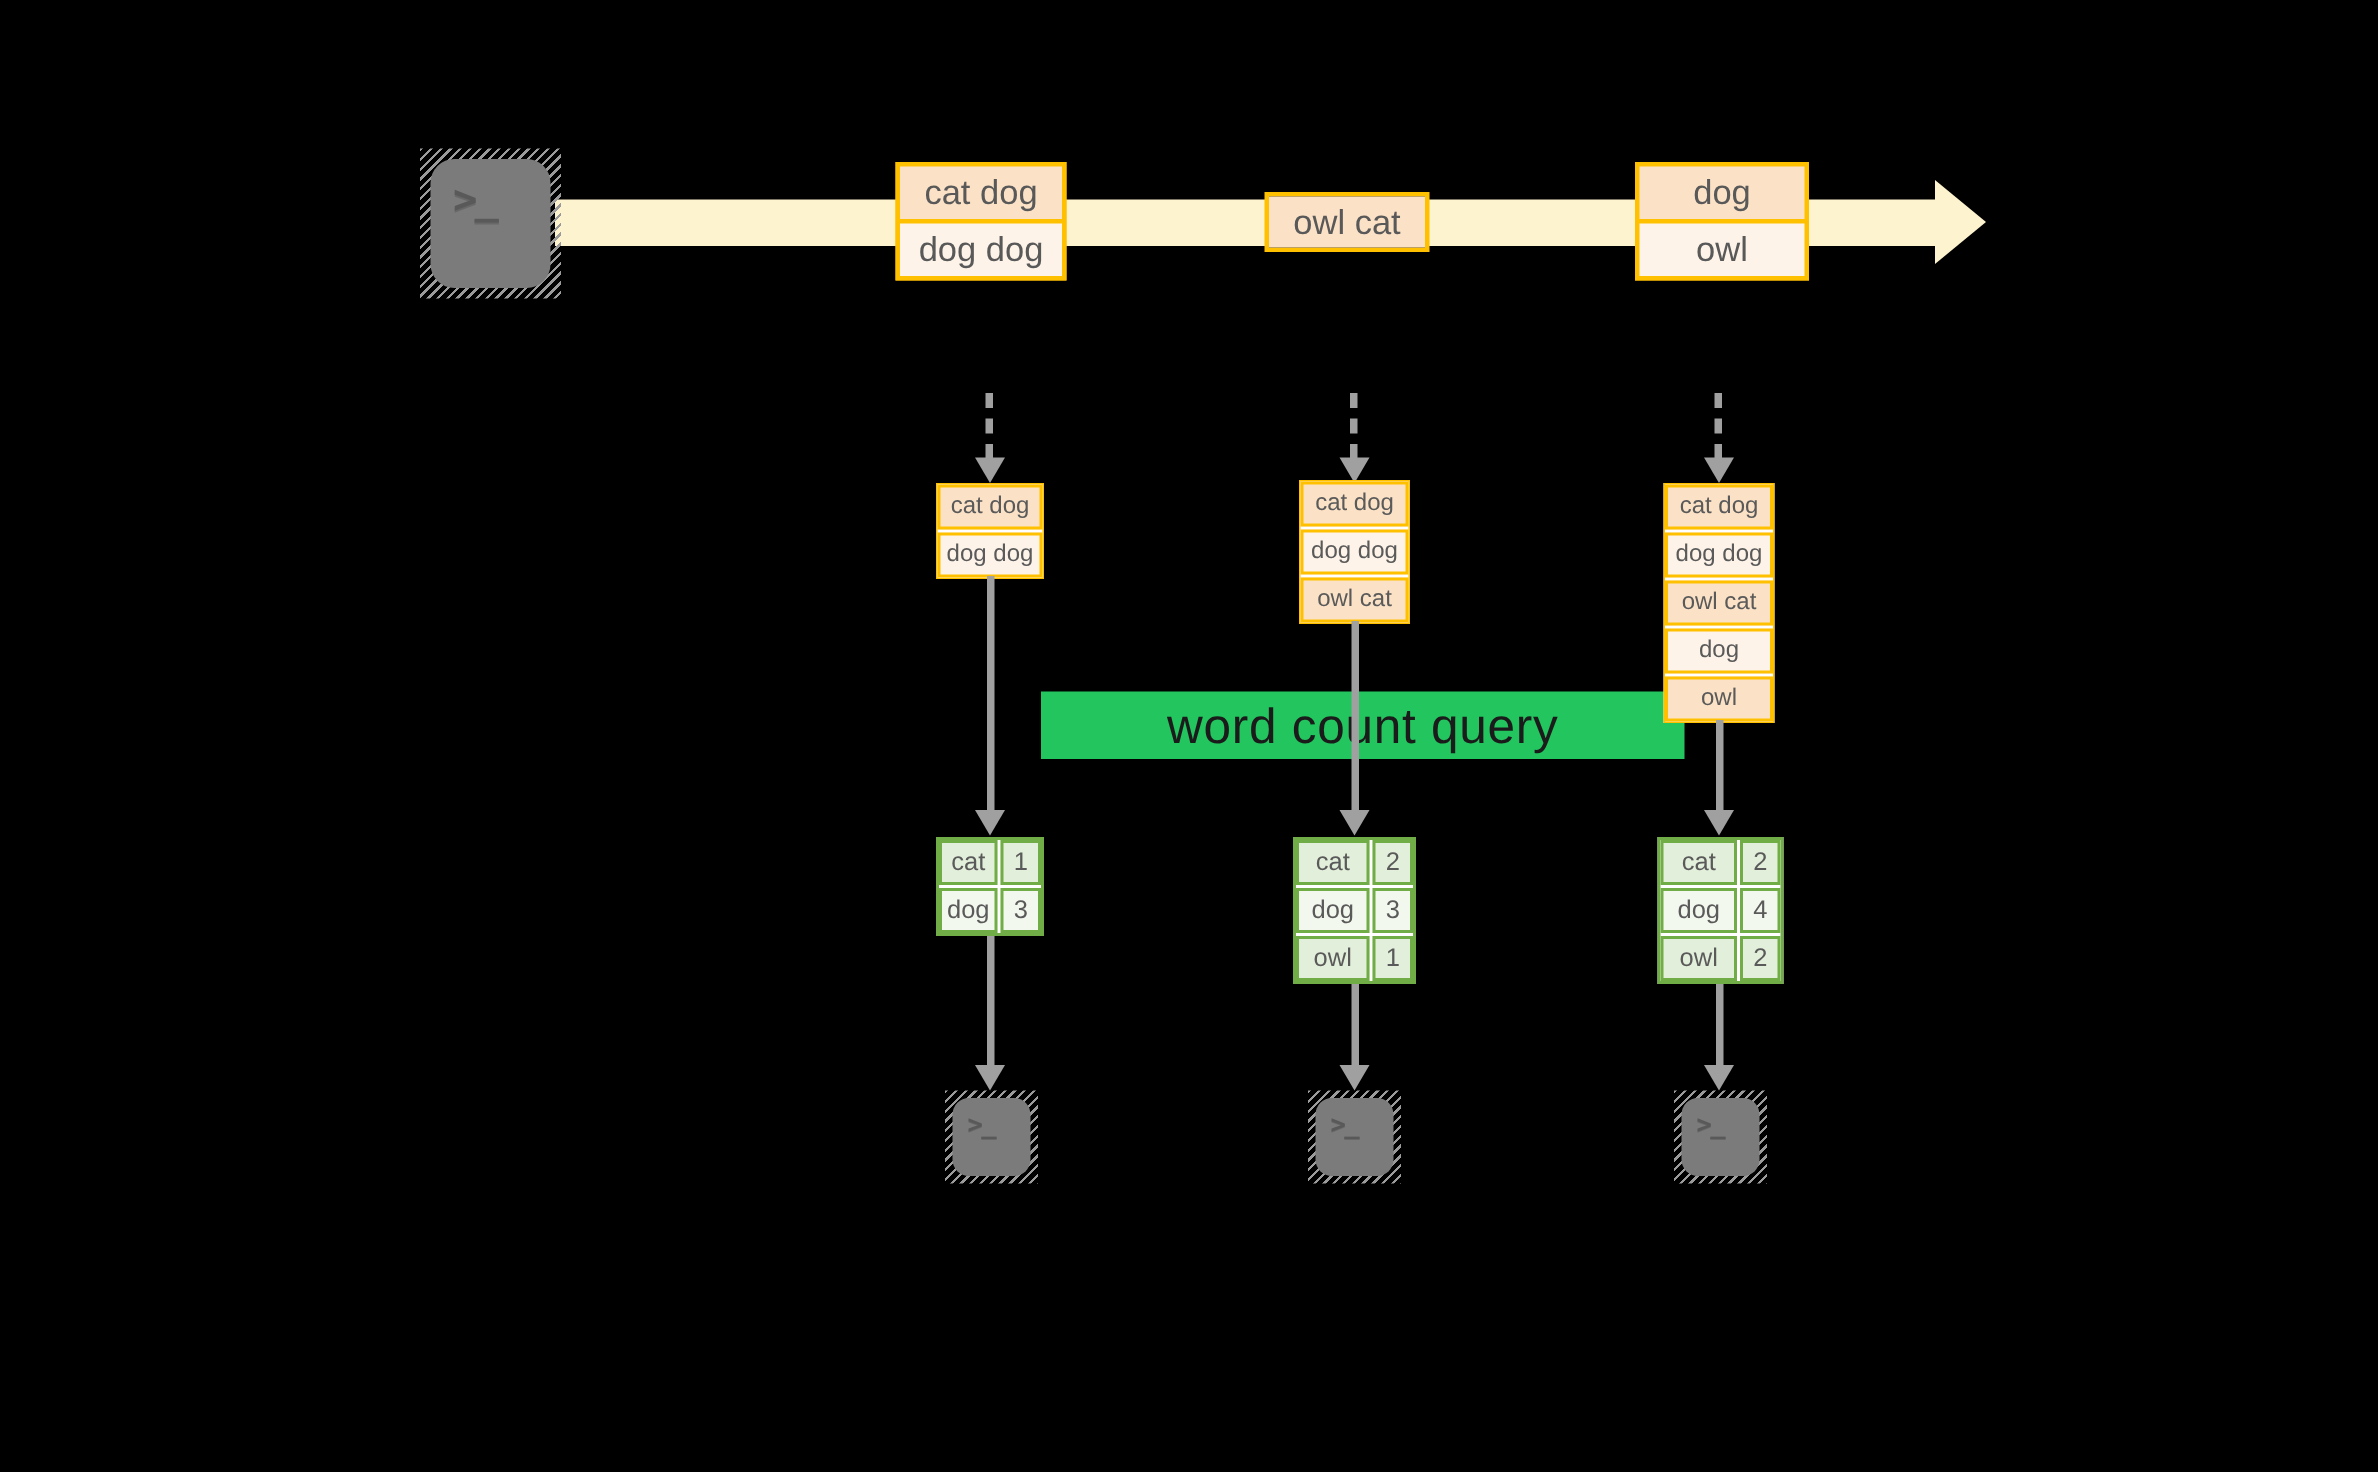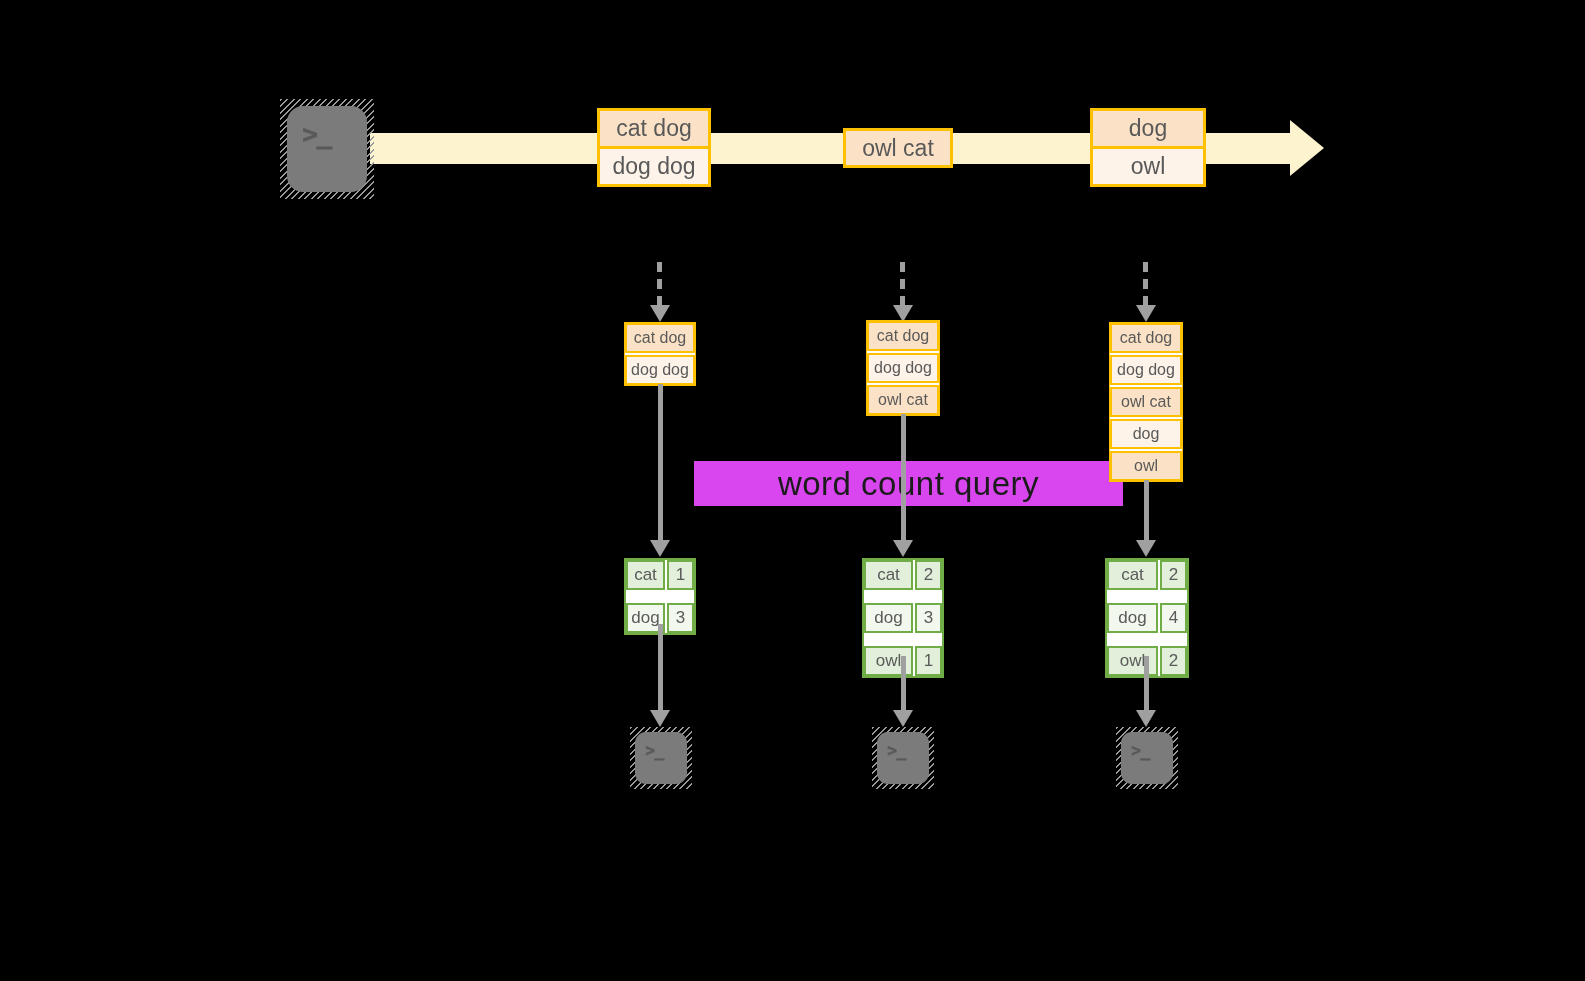--- a/index.html
+++ b/index.html
@@ -56,21 +56,21 @@
   .stack-cell{
     height:30px;border:2px solid var(--gold_border,#ffc000);
     display:flex;align-items:center;justify-content:center;
     font-size:16px;color:#5a5a5a;box-sizing:border-box;
   }
   .stack-cell:nth-child(odd){background:var(--peach_fill,#fbe2c6);}
   .stack-cell:nth-child(even){background:var(--cream_fill,#fdf3e8);}
 
   
   .wc-table{
-    display:flex;flex-direction:column;gap:13px;
+    display:flex;flex-direction:column;gap:2px;
     background:#fff;border:2px solid var(--green_border,#70ad47);
   }
   .wc-row{display:flex;gap:2px;height:30px;}
   .wc-cell{
     border:2px solid var(--green_border,#70ad47);box-sizing:border-box;
     display:flex;align-items:center;justify-content:center;
     font-size:17px;color:#5a5a5a;
   }
   .wc-word{flex:1;}
   .wc-val{width:27px;}
@@ -81,21 +81,21 @@
   .vline{width:5px;background:var(--arrow_gray,#a0a0a0);}
   .vline-dashed{width:0;border-left:5px dashed var(--arrow_gray,#a0a0a0);background:none;}
   .tri-down{
     width:0;height:0;
     border-left:10px solid transparent;border-right:10px solid transparent;
     border-top:17px solid var(--arrow_gray,#a0a0a0);
   }
 
   
   .banner{
-    background:#d946ef;display:flex;align-items:center;justify-content:center;
+    background:#22c55e;display:flex;align-items:center;justify-content:center;
     font-size:33px;color:#1b1b1b;letter-spacing:.5px;
   }
 </style>
 </head>
 <body>
 
 <div class="canvas">
 
   <div class="abs stream-shaft" style="left:370px;top:133px;width:920px;height:31px"></div>
   <div class="abs stream-head" style="left:1290px;top:120px"></div>

